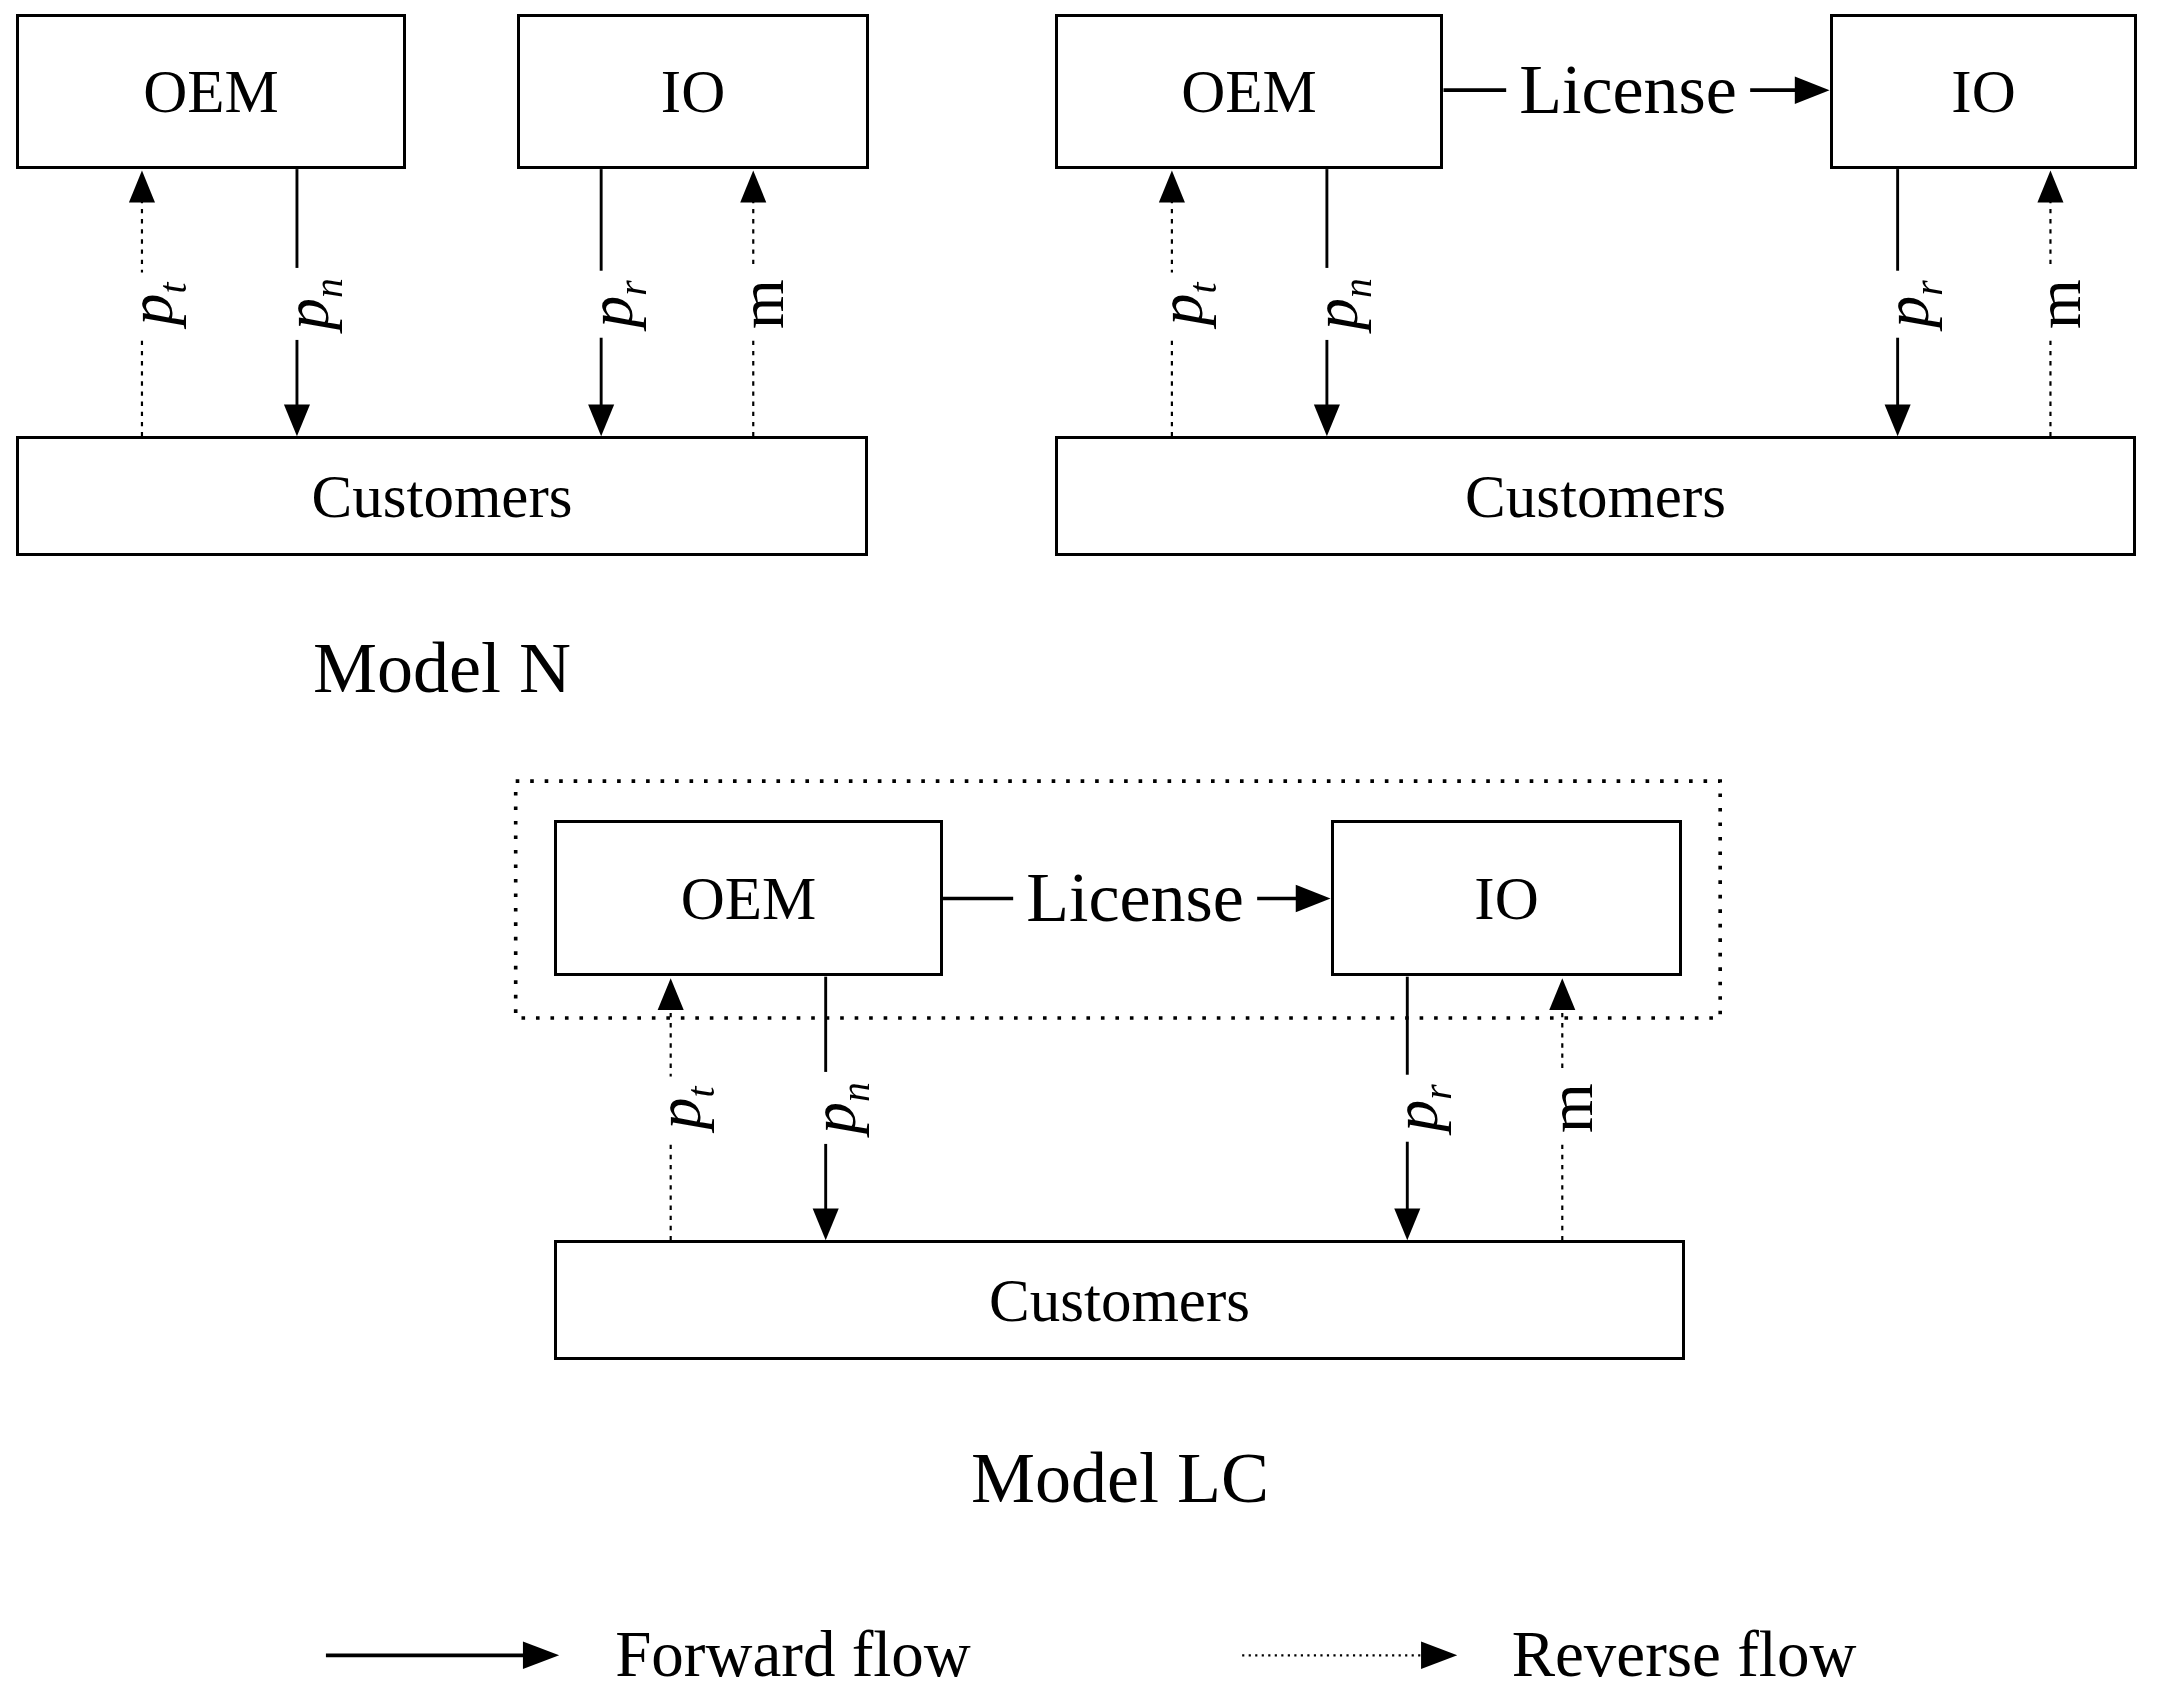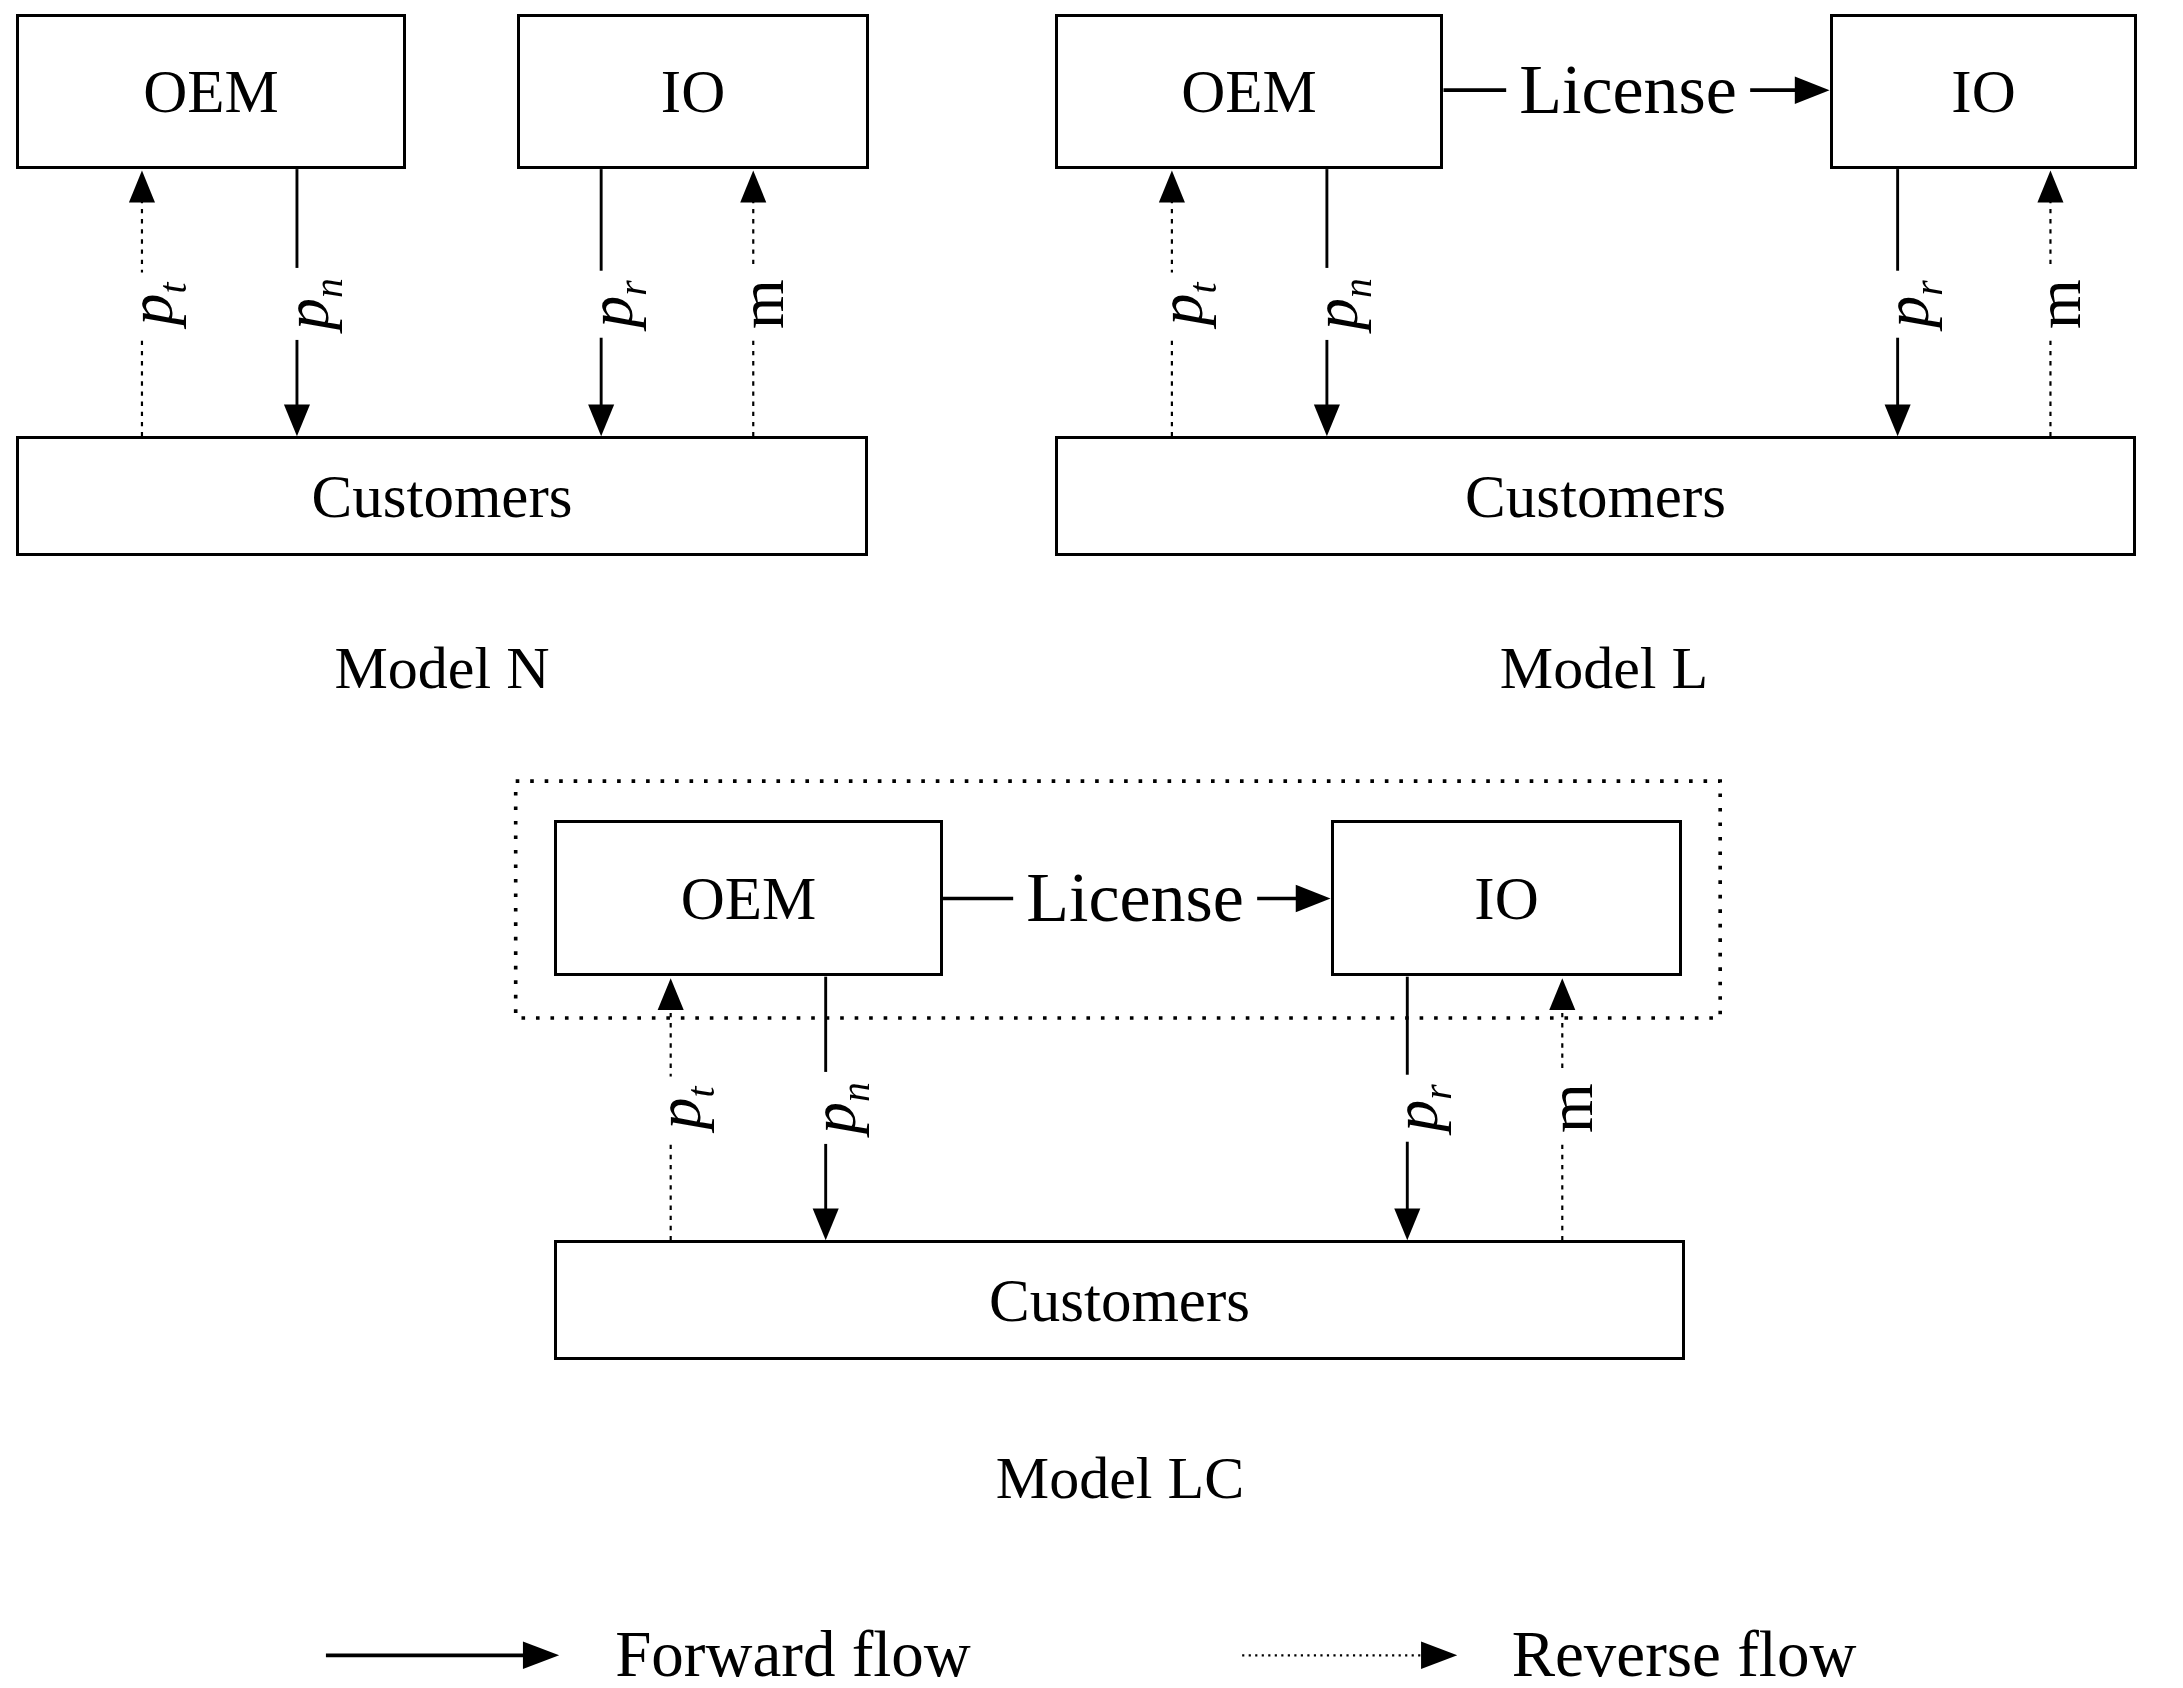--- a/index.html
+++ b/index.html
@@ -26,21 +26,21 @@
     align-items: center;
     justify-content: center;
     font-size: 61px;
     line-height: 1;
     box-sizing: border-box;
     white-space: nowrap;
   }
   .model-title {
     position: absolute;
     transform: translate(-50%, -50%);
-    font-size: 60px;
+    font-size: 72px;
     line-height: 1;
     white-space: nowrap;
   }
   .hlabel {
     position: absolute;
     transform: translate(-50%, -50%);
     background: var(--paper, #ffffff);
     padding: 0 13px;
     font-size: 70px;
     line-height: 1;
@@ -168,21 +168,20 @@
   <div class="node" style="left:1830px; top:13.8px; width:307px; height:155px;">IO</div>
   <div class="node" style="left:1055px; top:436px; width:1081px; height:120px;">Customers</div>
 
   <div class="hlabel" style="left:1628px; top:90px;">License</div>
 
   <div class="vlabel p-style" style="left:1181px; top:304px;"><span>p</span><sub>t</sub></div>
   <div class="vlabel p-style" style="left:1336px; top:304px;"><span>p</span><sub>n</sub></div>
   <div class="vlabel p-style" style="left:1907px; top:304px;"><span>p</span><sub>r</sub></div>
   <div class="vlabel m-style" style="left:2059px; top:304px;"><span>m</span><sub></sub></div>
 
-  <div class="model-title" style="left:1604px; top:668px;">Model L</div>
 
   <div class="node" style="left:554px; top:820px; width:389px; height:156px;">OEM</div>
   <div class="node" style="left:1331px; top:820px; width:351px; height:156px;">IO</div>
   <div class="node" style="left:554px; top:1240px; width:1131px; height:120px;">Customers</div>
 
   <div class="hlabel" style="left:1135px; top:898px;">License</div>
 
   <div class="vlabel p-style" style="left:679px; top:1108px;"><span>p</span><sub>t</sub></div>
   <div class="vlabel p-style" style="left:834px; top:1108px;"><span>p</span><sub>n</sub></div>
   <div class="vlabel p-style" style="left:1416px; top:1108px;"><span>p</span><sub>r</sub></div>

